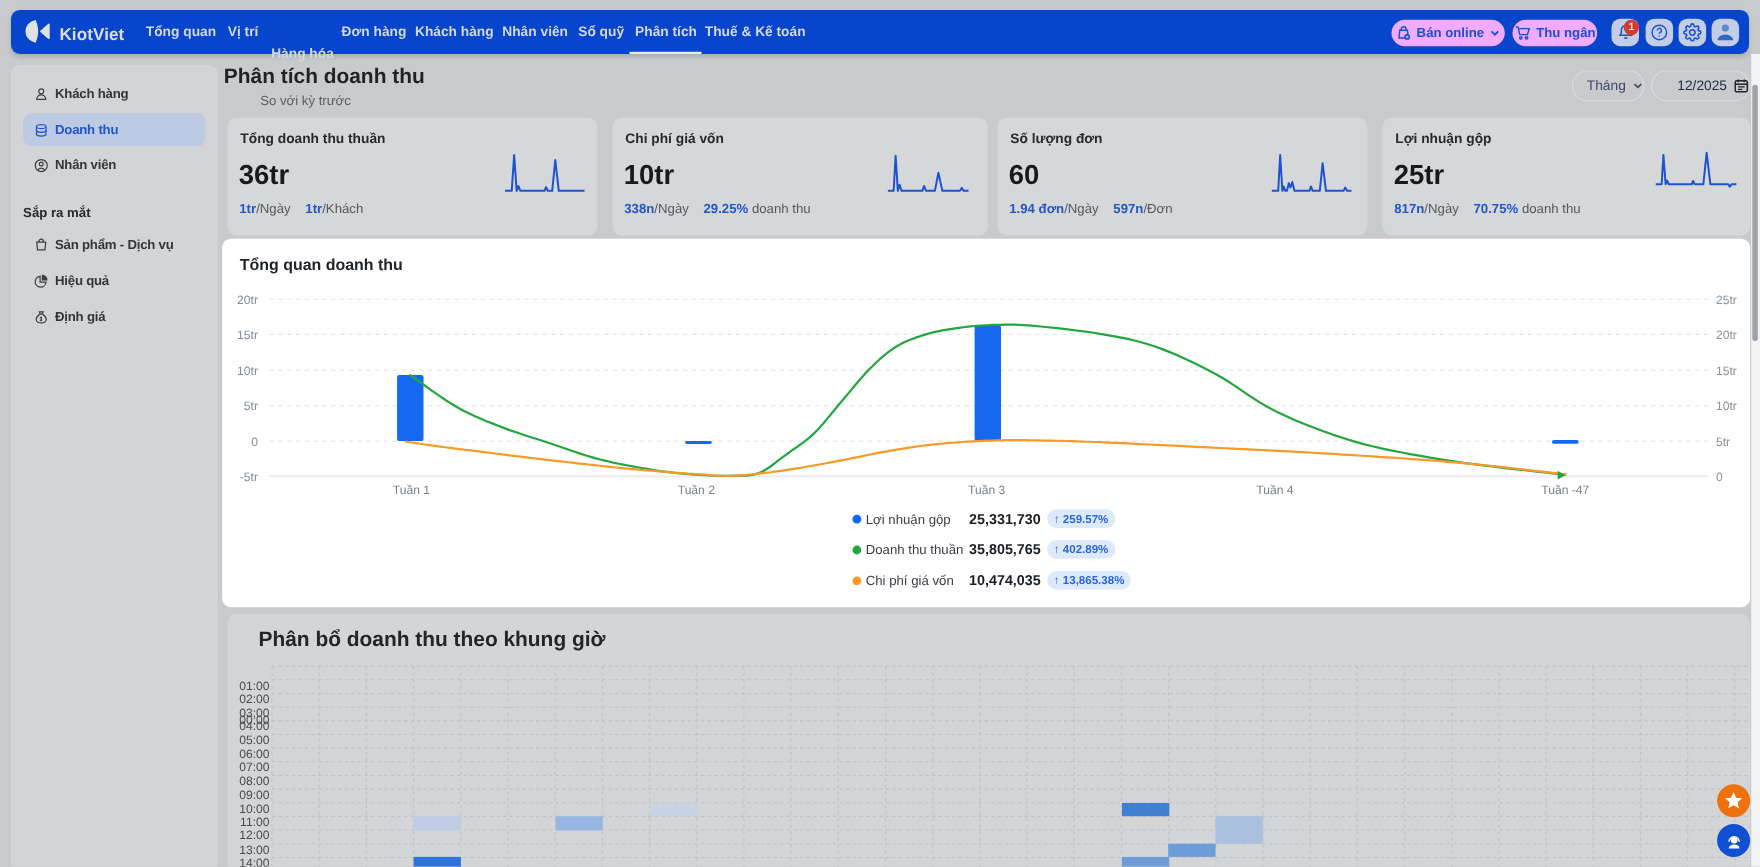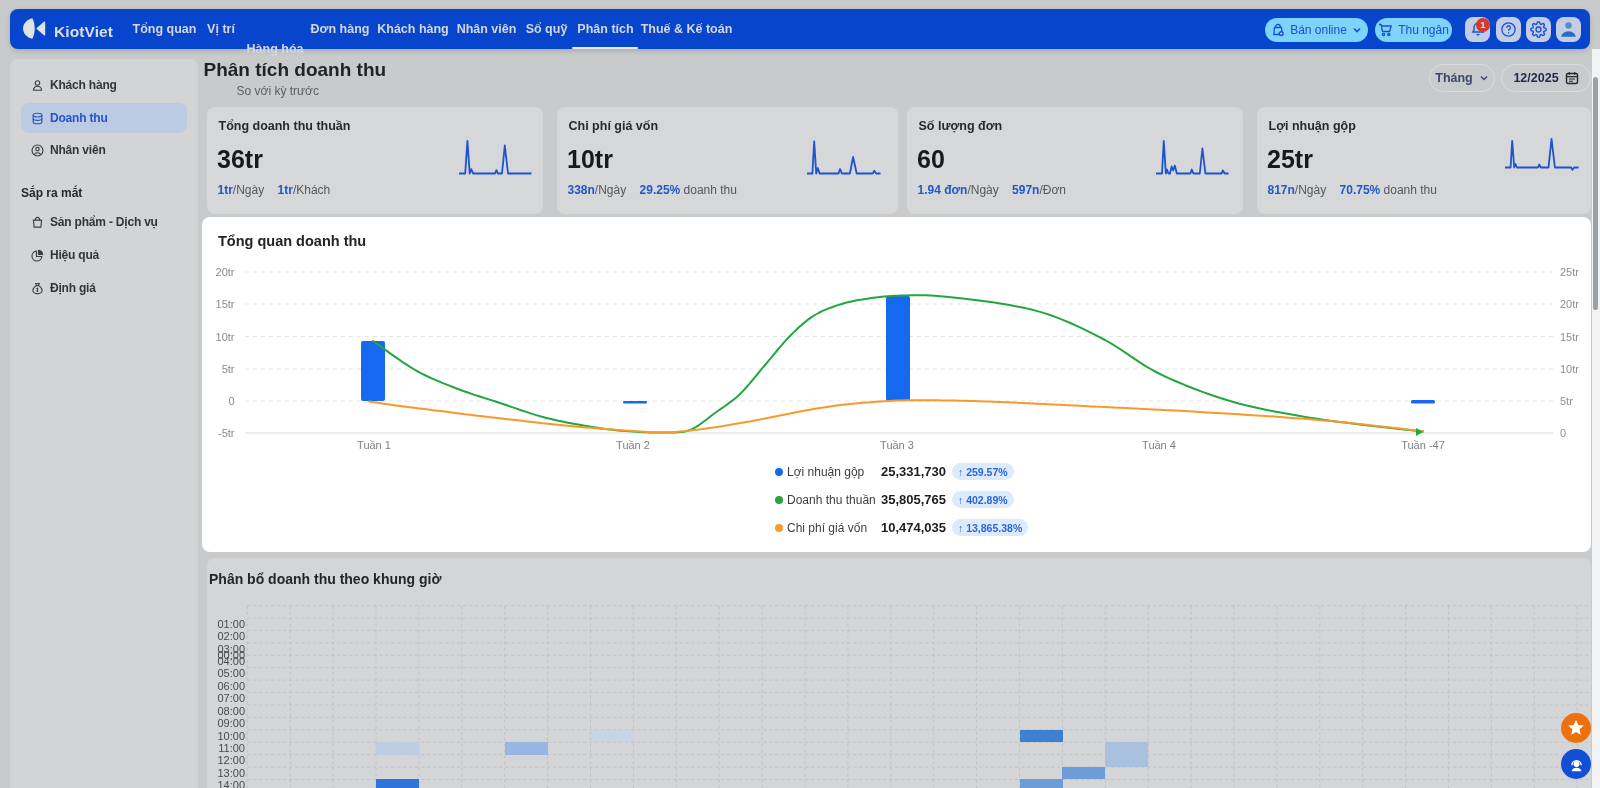--- a/index.html
+++ b/index.html
@@ -4,49 +4,49 @@
 <style>
 * { margin:0; padding:0; box-sizing:border-box; }
 html,body { width:1600px; height:788px; overflow:hidden; }
 body { font-family:"Liberation Sans", sans-serif; background:#c9cacc; position:relative; }
 .abs { position:absolute; }
 
 #nav { left:10px; top:9px; width:1580px; height:40px; background:#0845cd; border-radius:8px; box-shadow:0 2px 5px rgba(0,0,0,0.16); }
 #nav .navitem { position:absolute; top:0; height:40px; line-height:40px; color:#d3d7e2; font-size:12.5px; font-weight:bold; transform:translateX(-50%); white-space:nowrap; }
 #navunderline { left:562px; top:37.5px; width:66px; height:2.5px; background:#e8e9ec; border-radius:2px; }
 #logotext { left:44px; top:13.5px; color:#dcdee3; font-size:15.5px; font-weight:bold; letter-spacing:0.1px; }
-.pillbtn { position:absolute; top:8.5px; height:24px; background:#7dd3fc; border-radius:12.5px; color:#1d4fce; font-size:12px; font-weight:normal; display:flex; align-items:center; justify-content:center; gap:5px; }
+.pillbtn { position:absolute; top:8.5px; height:24px; background:#f0abfc; border-radius:12.5px; color:#1d4fce; font-size:12px; font-weight:bold; display:flex; align-items:center; justify-content:center; gap:5px; }
 .sqbtn { position:absolute; top:7.5px; width:25px; height:25px; background:#c3cee6; border-radius:8px; display:flex; align-items:center; justify-content:center; }
 
 #sidebar { left:10px; top:59px; width:188px; height:729px; background:#d3d4d6; border-radius:8px 8px 0 0; }
 .sbitem { position:absolute; left:11px; width:166px; height:30px; display:flex; align-items:center; gap:6px; padding-left:10px; color:#32363b; font-size:12px; letter-spacing:-0.2px; font-weight:bold; border-radius:8px; }
 .sbactive { background:#bccae4; color:#2254cd; }
   .sbitem svg { width:13px; height:13px; flex:none; }
 
 #pagetitle { left:203.5px; top:59px; font-size:19px; font-weight:bold; color:#1f2226; }
 #pagesub { left:202.5px; top:84px; font-size:12px; color:#5a5e64;margin-left:34px; }
-.toppill { position:absolute; top:64px; height:28px; border:1.5px solid #dadcdf; border-radius:14px; display:flex; align-items:center; justify-content:center; gap:6px; font-size:12.5px; color:#3c486b; font-weight:bold; }
+.toppill { position:absolute; top:64px; height:28px; border:1.5px solid #dadcdf; border-radius:14px; display:flex; align-items:center; justify-content:flex-end; gap:6px; font-size:12.5px; color:#3c486b; font-weight:normal; }
 
 .card { position:absolute; top:106.5px; height:107px; background:#d6d7d9; border-radius:8px; }
 .cardtitle { position:absolute; left:11.5px; top:12px; font-size:12.5px; font-weight:bold; color:#26292d; }
 .cardvalue { position:absolute; left:10px; top:38.5px; font-size:25px; font-weight:bold; color:#17191c; }
 .cardsub { position:absolute; left:10.5px; top:76px; font-size:12px; color:#54585d; }
 .cardsub b { color:#2257c5; }
 .spark { position:absolute; right:12px; top:30px; }
 
 #chartcard { left:202px; top:217px; width:1389px; height:335px; background:#ffffff; border-radius:8px; }
 #charttitle { left:16px; top:16px; font-size:14.5px; font-weight:bold; color:#212429; position:absolute; }
 .leg { position:absolute; display:flex; align-items:center; }
 .legdot { width:8px; height:8px; border-radius:50%; margin-right:4px; }
 .legname { font-size:12px; color:#3a3e44; width:94px; white-space:nowrap; }
 .legval { font-size:13px; font-weight:bold; color:#1b1e22; width:64px; text-align:right; margin-right:7px; }
 .legpill { background:#ddeafc; border-radius:9px; height:17px; display:flex; align-items:center; padding:0 6px; font-size:10.5px; font-weight:bold; color:#2a66dd; }
 
 #heatcard { left:207px; top:558px; width:1384px; height:230px; background:#d4d5d7; border-radius:8px 8px 0 0; }
-#heattitle { position:absolute; left:2px; top:13px; font-size:14px; font-weight:bold; color:#232629; }
+#heattitle { position:absolute; left:28px; top:13px; font-size:19px; font-weight:bold; color:#232629; }
 .hlabel { position:absolute; width:38px; text-align:right; font-size:11px; color:#474b50; }
 .hcell { position:absolute; }
 
 .fab { position:absolute; width:27px; height:27px; border-radius:50%; display:flex; align-items:center; justify-content:center; }
 </style>
 </head>
 <body>
 
 <div id="nav" class="abs">
   <svg class="abs" style="left:13px; top:9px;" width="23" height="21" viewBox="0 0 24 22">

